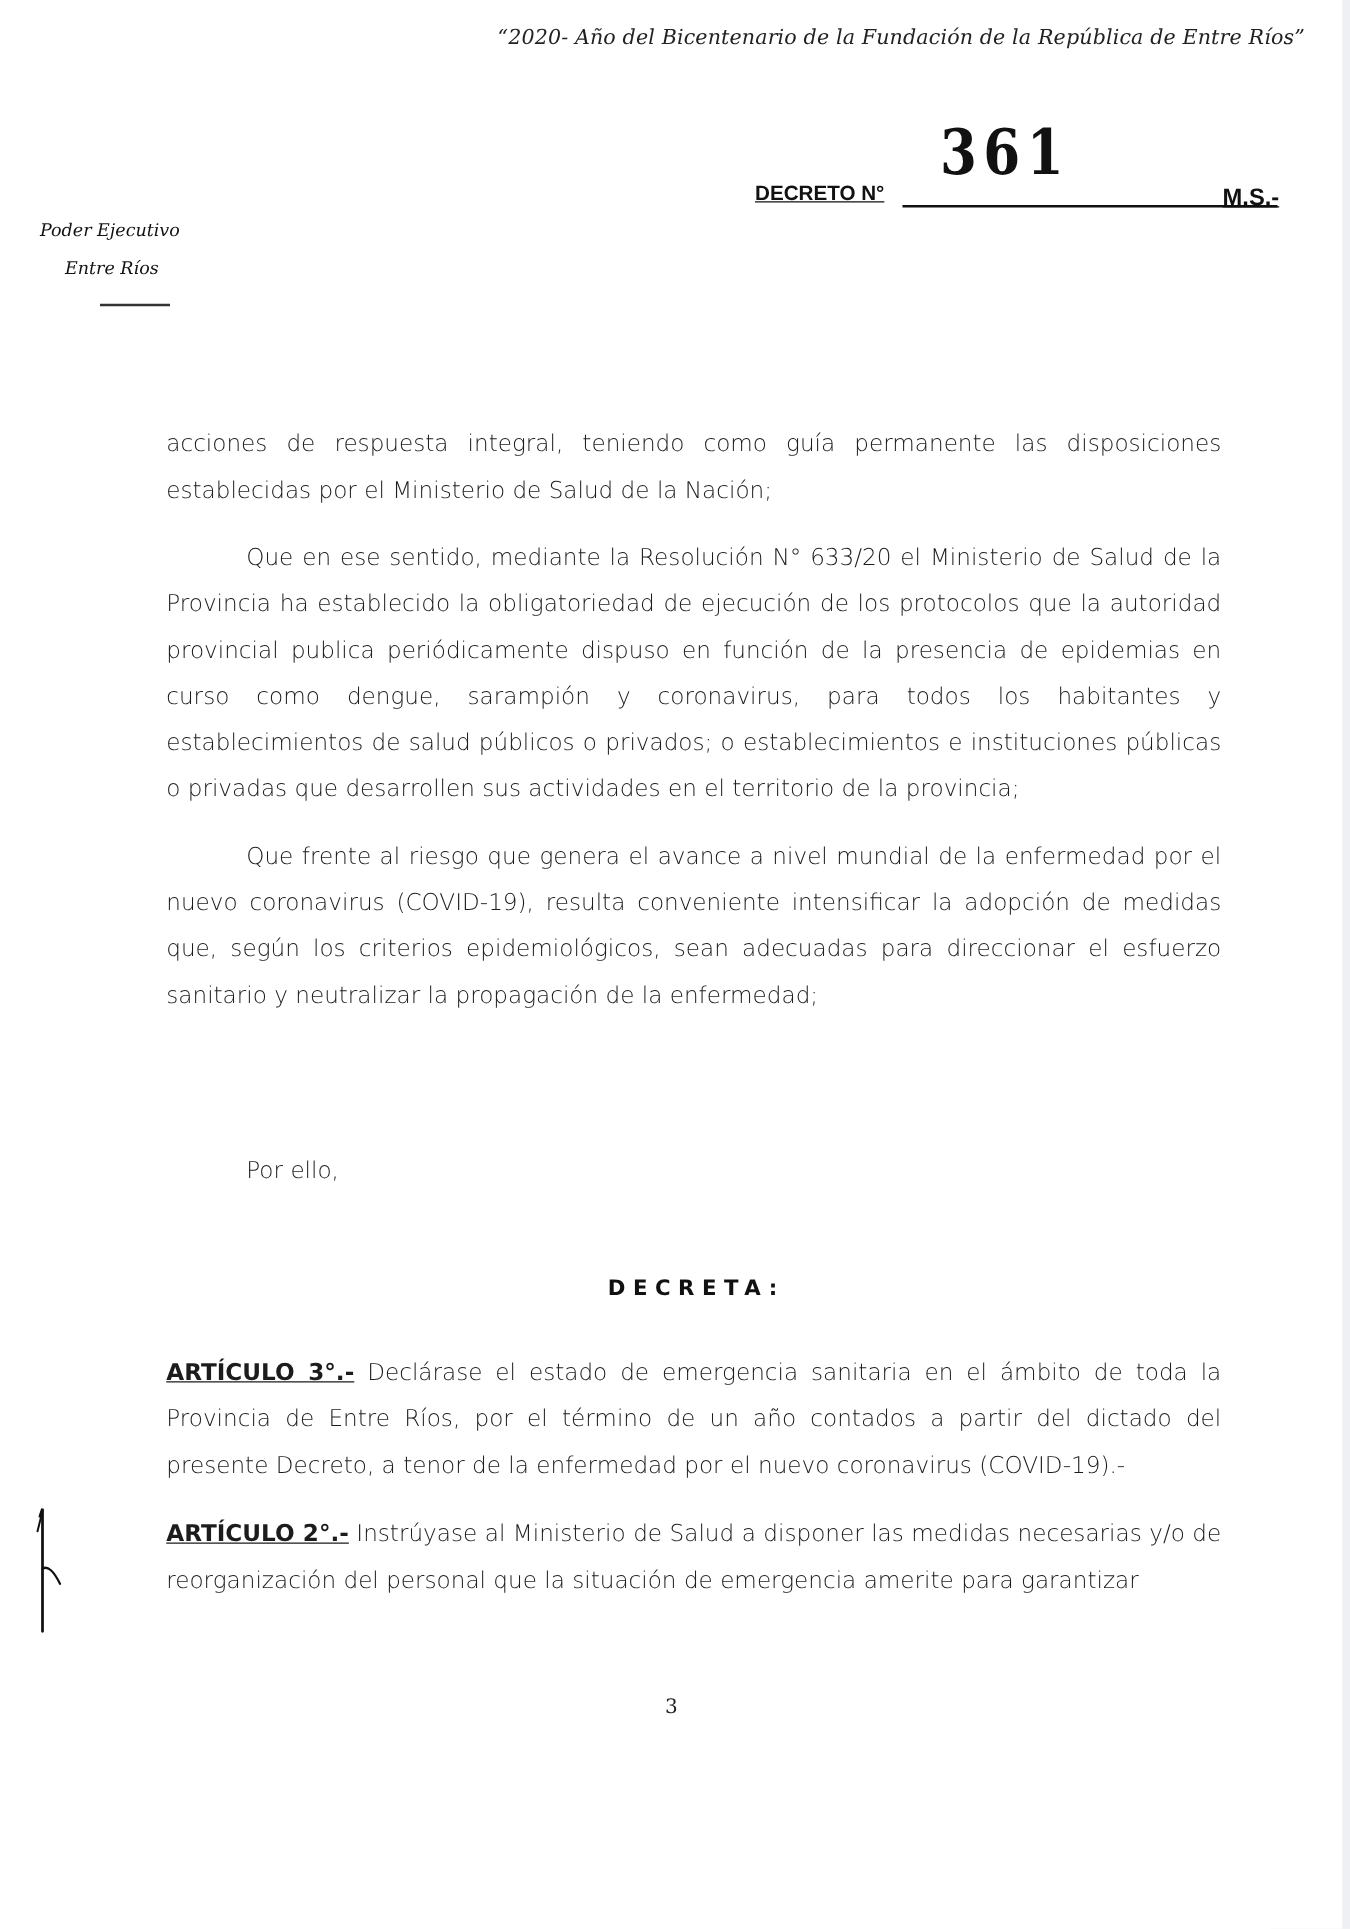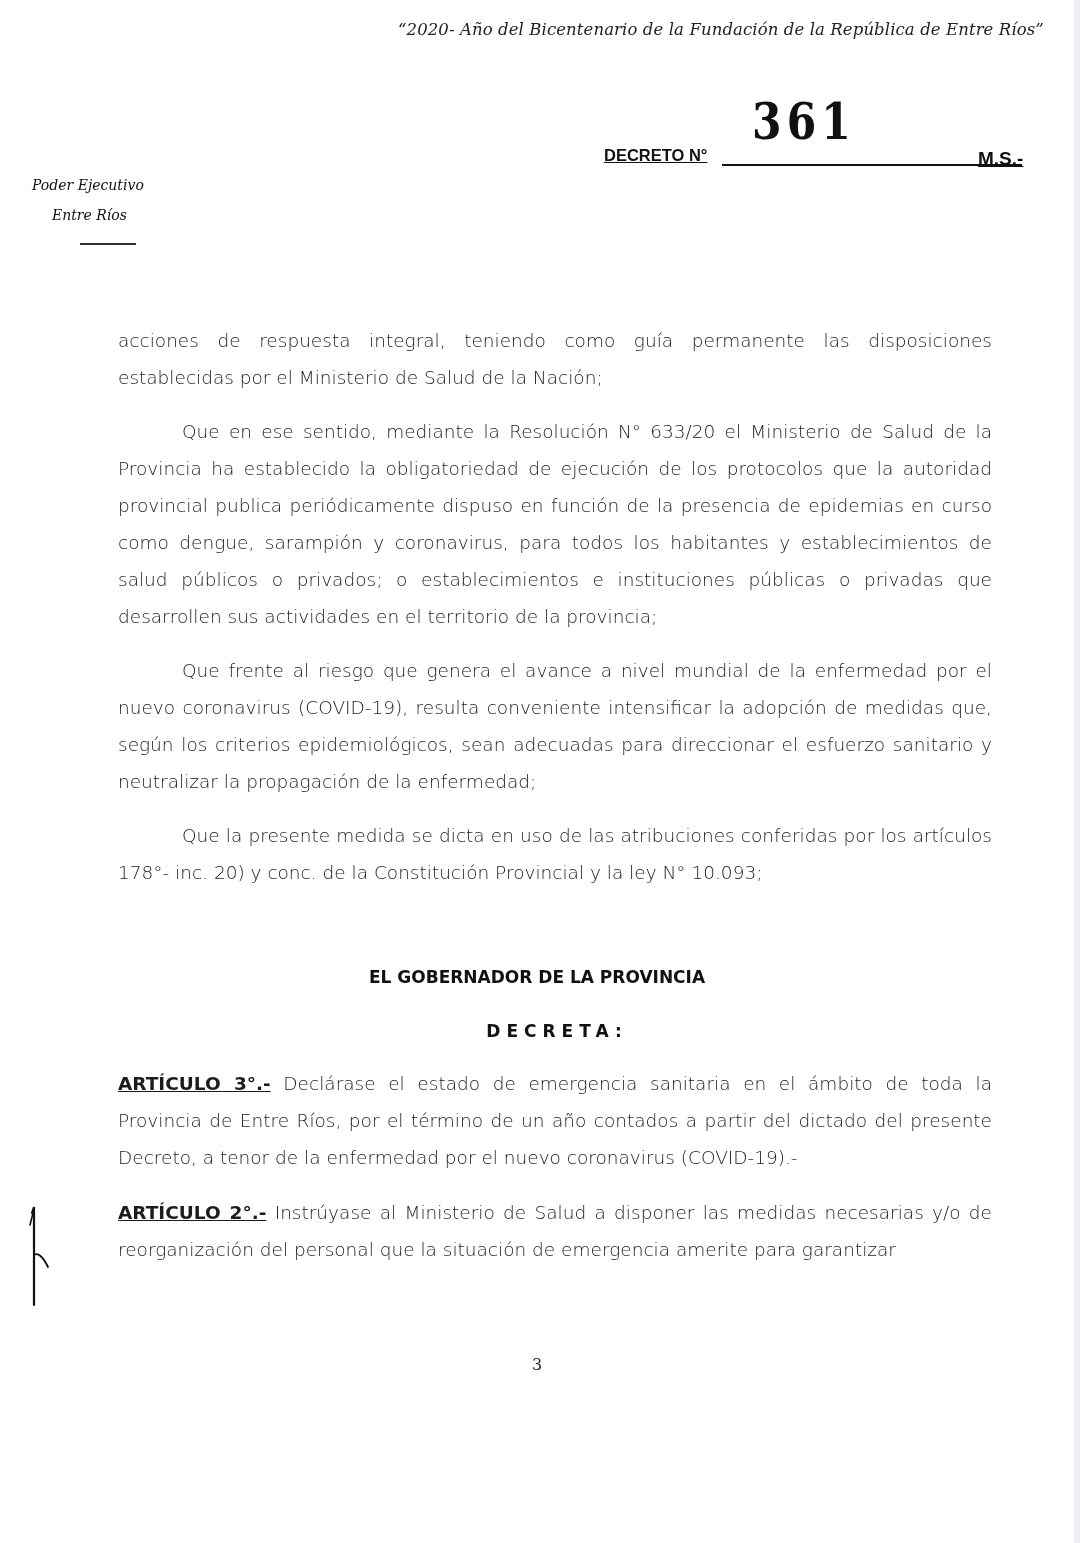--- a/index.html
+++ b/index.html
@@ -33,21 +33,21 @@
       position: absolute; left: 32px; top: 170px; width: 170px;
       font-family: "DejaVu Serif", serif; font-style: italic; font-size: 14px; color: #111; line-height: 30px;
     }
     .seal .l2 { padding-left: 20px; }
     .seal-rule { position: absolute; left: 80px; top: 243px; width: 56px; height: 1.5px; background: #333; }
     .body-text {
       position: absolute; left: 118px; width: 874px;
       font-family: "DejaVu Sans", sans-serif; font-size: 18.5px; line-height: 37px; color: #1c1c1c;
       text-align: justify; font-weight: 300;
     }
-    .para { margin: 0; text-indent: 0; }
+    .para { margin: 15px; text-indent: 0; }
     .para.indent { text-indent: 64px; }
     .heading-center {
       position: absolute; left: 0; width: 1074px; text-align: center;
       font-family: "DejaVu Sans", sans-serif; font-weight: bold; font-size: 17px; color: #111;
     }
     .decreta { letter-spacing: 6px; padding-left: 20px; }
     .article-label { font-weight: bold; text-decoration: underline; }
     .margin-mark { position: absolute; left: 22px; top: 1205px; width: 40px; height: 110px; }
     .page-number {
       position: absolute; left: 0; width: 1074px; top: 1355px; text-align: center;
@@ -80,26 +80,25 @@
   </div>
 
   <div class="body-text" style="top:413px;">
     <p class="para indent">Que en ese sentido, mediante la Resolución N° 633/20 el Ministerio de Salud de la Provincia ha establecido la obligatoriedad de ejecución de los protocolos que la autoridad provincial publica periódicamente dispuso en función de la presencia de epidemias en curso como dengue, sarampión y coronavirus, para todos los habitantes y establecimientos de salud públicos o privados; o establecimientos e instituciones públicas o privadas que desarrollen sus actividades en el territorio de la provincia;</p>
   </div>
 
   <div class="body-text" style="top:652px;">
     <p class="para indent">Que frente al riesgo que genera el avance a nivel mundial de la enfermedad por el nuevo coronavirus (COVID-19), resulta conveniente intensificar la adopción de medidas que, según los criterios epidemiológicos, sean adecuadas para direccionar el esfuerzo sanitario y neutralizar la propagación de la enfermedad;</p>
   </div>
 
-  <div class="body-text" style="top:817px;">
-    <p class="para indent">Que la presente medida se dicta en uso de las atribuciones conferidas por los artículos 178°- inc. 20) y conc. de la Constitución Provincial y la ley N° 10.093;</p>
+
+  <div class="body-text" style="top:903px;">
+    <p class="para indent">Por ello,</p>
   </div>
 
-
-  <div class="heading-center" style="top:967px;">EL GOBERNADOR DE LA PROVINCIA</div>
   <div class="heading-center decreta" style="top:1021px;">DECRETA:</div>
 
   <div class="body-text" style="top:1065px;">
     <p class="para">
       <span class="article-label">ARTÍCULO 3°.-</span><span> Declárase el estado de emergencia sanitaria en el ámbito de toda la Provincia de Entre Ríos, por el término de un año contados a partir del dictado del presente Decreto, a tenor de la enfermedad por el nuevo coronavirus (COVID-19).-</span>
     </p>
   </div>
 
   <div class="body-text" style="top:1194px;">
     <p class="para">

